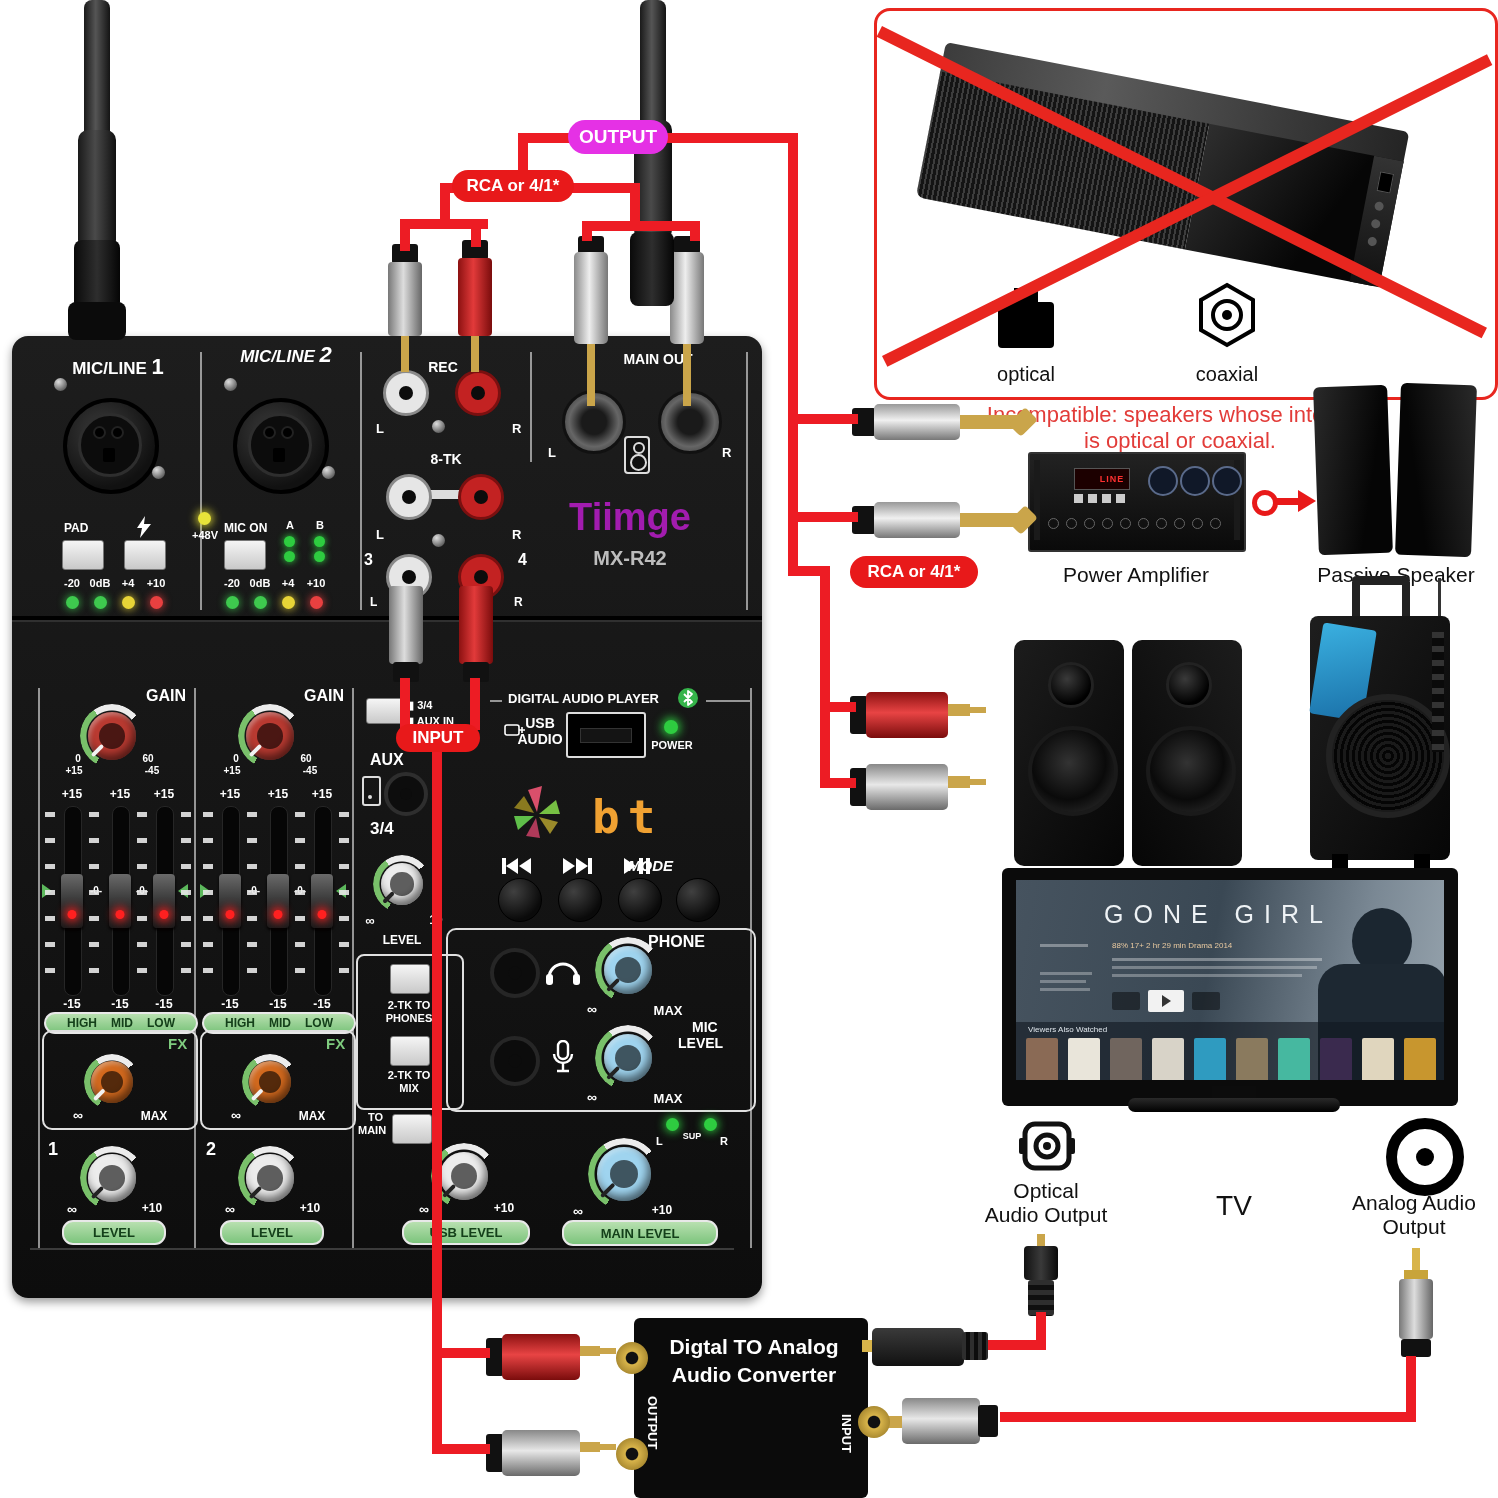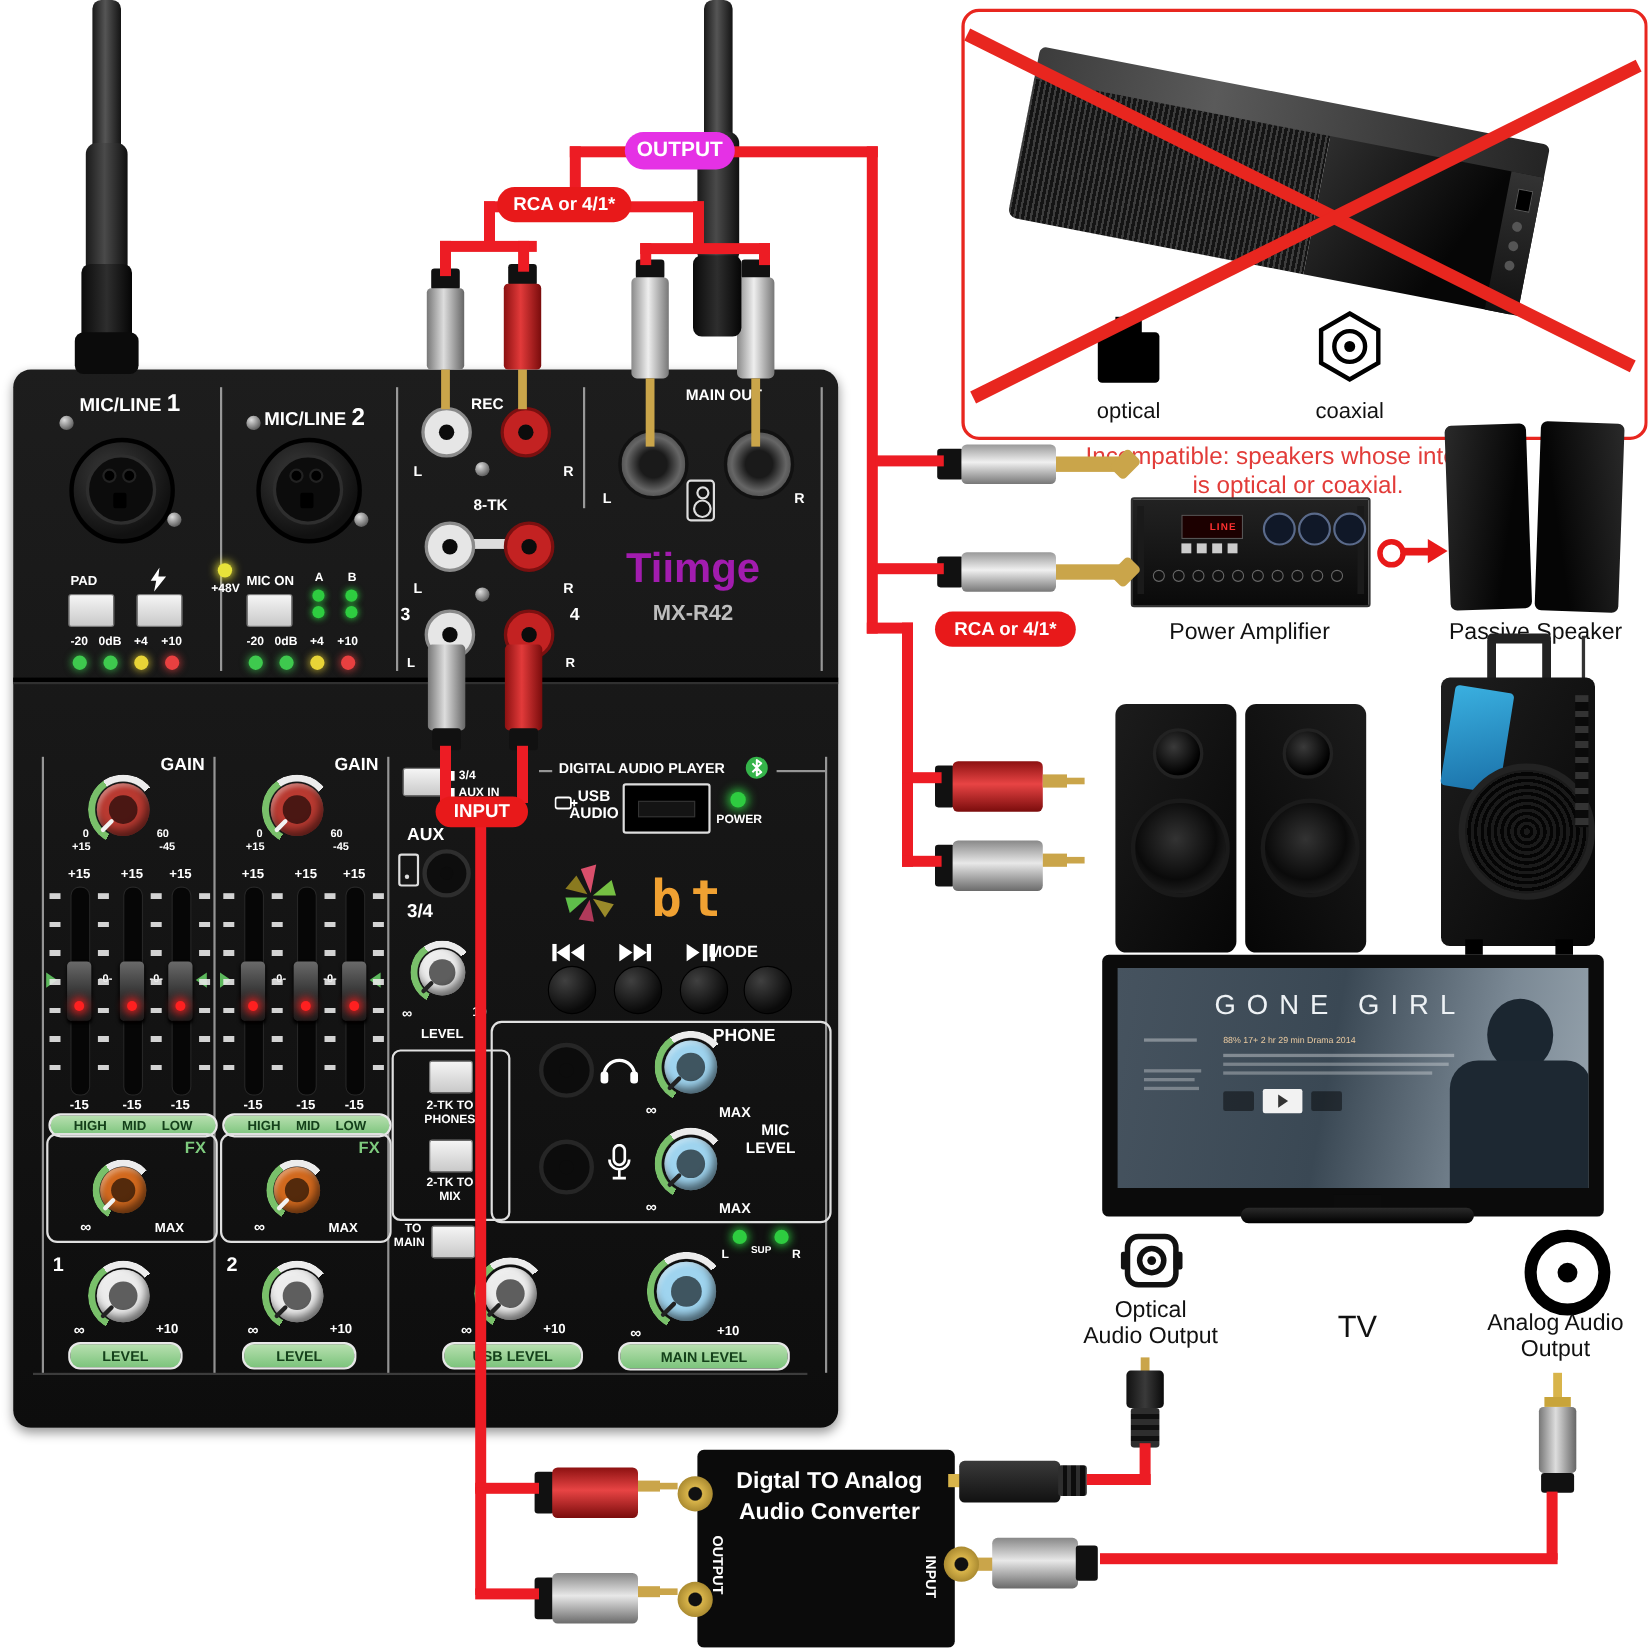--- a/index.html
+++ b/index.html
@@ -155,20 +155,35 @@
       <div class="abs" style="left:96px;top:78px;width:210px;height:3px;background:rgba(255,255,255,.35);"></div>
       <div class="abs" style="left:96px;top:86px;width:205px;height:3px;background:rgba(255,255,255,.3);"></div>
       <div class="abs" style="left:96px;top:94px;width:190px;height:3px;background:rgba(255,255,255,.3);"></div>
       <div class="abs" style="left:96px;top:112px;width:28px;height:18px;background:rgba(0,0,0,.45);border-radius:2px;"></div>
       <div class="abs" style="left:132px;top:110px;width:36px;height:22px;background:#f2f2f2;border-radius:2px;display:flex;align-items:center;justify-content:center;">
         <div class="tri" style="position:static;border-left:9px solid #333;border-top:6px solid transparent;border-bottom:6px solid transparent;"></div>
       </div>
       <div class="abs" style="left:176px;top:112px;width:28px;height:18px;background:rgba(0,0,0,.45);border-radius:2px;"></div>
       <div class="abs" style="left:336px;top:28px;width:60px;height:66px;border-radius:50%;background:#1b2630;"></div>
       <div class="abs" style="left:302px;top:84px;width:128px;height:120px;border-radius:26px 22px 0 0;background:#1d2832;"></div>
+      <div class="abs" style="left:0;top:142px;width:428px;height:58px;background:rgba(16,24,32,.6);">
+        <div class="t" style="left:12px;top:4px;font-size:8px;font-weight:normal;color:#dfe6ec;">Viewers Also Watched</div>
+        <div class="abs" style="left:10px;top:16px;width:412px;height:46px;display:flex;gap:10px;overflow:hidden;">
+            <div class="poster" style="background: rgb(138, 106, 85);"></div>
+            <div class="poster" style="background: rgb(233, 229, 218);"></div>
+            <div class="poster" style="background: rgb(112, 101, 94);"></div>
+            <div class="poster" style="background: rgb(216, 211, 200);"></div>
+            <div class="poster" style="background: rgb(47, 155, 192);"></div>
+            <div class="poster" style="background: rgb(138, 122, 94);"></div>
+            <div class="poster" style="background: rgb(70, 184, 160);"></div>
+            <div class="poster" style="background: rgb(58, 42, 78);"></div>
+            <div class="poster" style="background: rgb(224, 214, 190);"></div>
+            <div class="poster" style="background: rgb(200, 150, 46);"></div>
+          </div>
+      </div>
     </div>
     <div class="abs" style="left:210px;top:218px;width:44px;height:16px;background:#0c0c0c;"></div>
   </div>
   <div class="abs" style="left:1128px;top:1098px;width:212px;height:14px;background:linear-gradient(#2a2a2a,#000);border-radius:7px;"></div>
   <div class="t tc" style="left:1234px;top:1192px;font-size:28px;font-weight:normal;color:#111;">TV</div>
 
   <div class="abs" style="left:1018px;top:1118px;">
     <svg width="58" height="56" viewBox="0 0 58 56">
       <rect x="7" y="6" width="44" height="44" rx="10" fill="#fff" stroke="#111" stroke-width="5"></rect>
       <rect x="1" y="20" width="8" height="16" rx="2" fill="#111"></rect>
@@ -210,21 +225,21 @@
   <div class="abs" style="left:634px;top:120px;width:38px;height:120px;border-radius:10px;background:linear-gradient(90deg,#1a1a1a,#4a4a4a 45%,#101010);"></div>
   <div class="abs" style="left:630px;top:232px;width:44px;height:74px;border-radius:8px;background:linear-gradient(90deg,#0a0a0a,#2e2e2e 50%,#050505);z-index:22;"></div>
 
   <div class="hair" style="left:200px;top:352px;width:2px;height:258px;"></div>
   <div class="hair" style="left:360px;top:352px;width:2px;height:258px;"></div>
   <div class="hair" style="left:530px;top:352px;width:2px;height:110px;"></div>
   <div class="hair" style="left:746px;top:352px;width:2px;height:258px;"></div>
 
   <div class="t tc" style="left:118px;top:356px;font-size:17px;">
     <span>MIC/LINE</span> <span style="font-size:22px;">1</span></div>
-  <div class="t tc" style="left:286px;top:368px;font-size:17px;">
+  <div class="t tc" style="left:286px;top:344px;font-size:17px;font-style:italic;">
     <span>MIC/LINE</span> <span style="font-size:22px;">2</span></div>
 
   <div class="abs" style="left:63px;top:398px;width:88px;height:88px;border-radius:50%;background:radial-gradient(circle at 40% 35%,#3c3c3c,#111 70%);border:4px solid #000;">
     <div class="abs" style="left:11px;top:11px;width:58px;height:58px;border-radius:50%;background:#0c0c0c;border:3px solid #2e2e2e;"></div>
     <div class="abs" style="left:26px;top:24px;width:9px;height:9px;border-radius:50%;background:#000;border:2px solid #222;"></div>
     <div class="abs" style="left:44px;top:24px;width:9px;height:9px;border-radius:50%;background:#000;border:2px solid #222;"></div>
     <div class="abs" style="left:36px;top:46px;width:12px;height:14px;background:#000;border-radius:2px;"></div>
   </div>
   <div class="abs" style="left:233px;top:398px;width:88px;height:88px;border-radius:50%;background:radial-gradient(circle at 40% 35%,#3c3c3c,#111 70%);border:4px solid #000;">
     <div class="abs" style="left:11px;top:11px;width:58px;height:58px;border-radius:50%;background:#0c0c0c;border:3px solid #2e2e2e;"></div>
@@ -460,21 +475,21 @@
         <rect x="26" y="0" width="4" height="16" fill="#fff"></rect>
       </svg>
     </div>
   <div class="abs" style="left:624px;top:858px;">
     <svg width="26" height="16" viewBox="0 0 26 16">
         <polygon points="0,0 12,8 0,16" fill="#fff"></polygon>
         <rect x="15" y="0" width="4" height="16" fill="#fff"></rect>
         <rect x="22" y="0" width="4" height="16" fill="#fff"></rect>
       </svg>
     </div>
-  <div class="t" style="left:644px;top:858px;font-size:15px;">MODE</div>
+  <div class="t" style="left:628px;top:858px;font-size:15px;font-style:italic;">MODE</div>
   <div class="bbtn" style="left:498px;top:878px;"></div>
   <div class="bbtn" style="left:558px;top:878px;"></div>
   <div class="bbtn" style="left:618px;top:878px;"></div>
   <div class="bbtn" style="left:676px;top:878px;"></div>
 
   <div class="abs" style="left:446px;top:928px;width:306px;height:180px;border:2px solid #e0e0e0;border-radius:10px;"></div>
   <div class="t" style="left:648px;top:934px;font-size:16px;">PHONE</div>
   <div class="abs" style="left:490px;top:948px;width:42px;height:42px;border-radius:50%;background:#0c0c0c;border:4px solid #262626;">
       <div class="jhole" style="width:13px;height:13px;"></div>
     </div>

